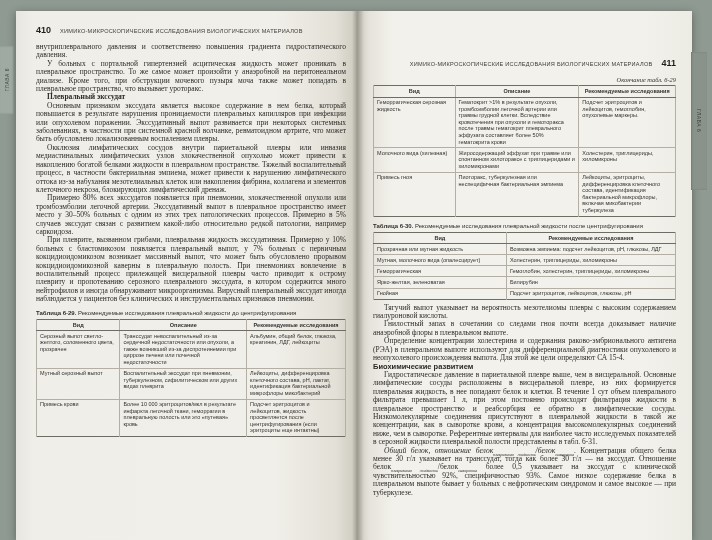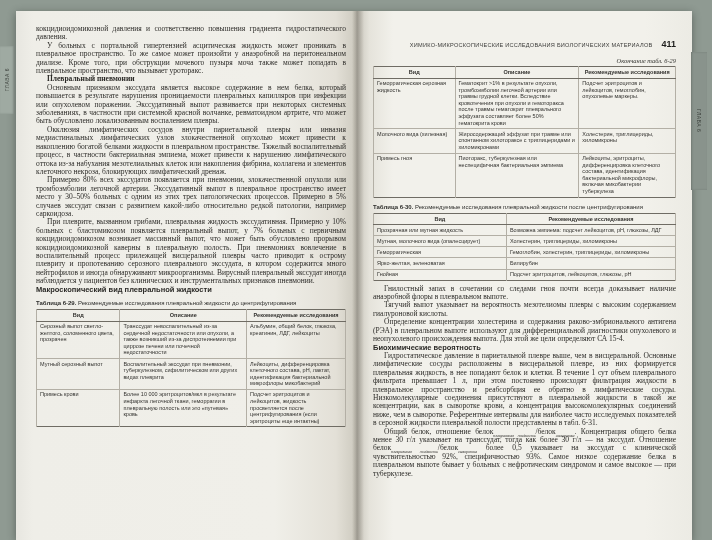--- a/index.html
+++ b/index.html
@@ -11,35 +11,35 @@
           box-shadow:0 2px 8px rgba(30,35,30,.45);}
   .page{position:relative;height:100%;}
   .page-left{width:340px;
     background:linear-gradient(to right,#e7e6e0 0,#efeee8 5%,#f0efe9 76%,#e3e0d7 94%,#cdcabf 100%);}
   .page-right{width:336px;
     background:linear-gradient(to right,#c6c3b9 0,#e5e3db 4%,#f2f1eb 11%,#f2f1eb 86%,#ecebe4 100%);}
   .gutter{position:absolute;left:336px;top:0;width:12px;height:100%;
     background:linear-gradient(to right,rgba(60,55,45,0) 0,rgba(60,55,45,.30) 45%,rgba(60,55,45,.22) 60%,rgba(60,55,45,0) 100%);
     pointer-events:none;}
   .content-l{padding:14px 10px 0 20px;}
-  .content-r{padding:28px 16px 0 17px;}
+  .content-r{padding:28px 16px 0 17px;margin-top:19px;}
 
   .pg-header{display:flex;align-items:baseline;gap:9px;margin-bottom:8px;
     font-family:"Liberation Sans",sans-serif;}
   .pg-header.right{justify-content:flex-end;}
   .pg-num{font-weight:bold;font-size:9px;color:#1e1e1c;}
   .running{font-size:5.6px;letter-spacing:.25px;color:#3c3c3a;}
 
   .bodytext p{margin:0;text-align:justify;font-size:7.5px;line-height:8.4px;}
   .bodytext p.ind{text-indent:11px;}
   .runin-h{margin:0;font-weight:bold;font-size:7.5px;line-height:9px;text-indent:11px;}
   .sans-h{margin:4px 0 1px;font-family:"Liberation Sans",sans-serif;font-weight:bold;
           font-size:7px;line-height:9px;}
   sub.ss{font-size:4px;line-height:0;font-style:italic;}
-  .ital{}
+  .ital{font-style:italic;}
 
   .tbl-caption{margin:6px 0 2px;font-family:"Liberation Sans",sans-serif;font-size:6px;
                line-height:7px;color:#2e2e2c;}
   .tbl-caption b{font-weight:bold;}
   .cont-note{margin:0 0 2px;font-size:6.4px;font-style:italic;text-align:right;color:#33332f;}
 
   table{width:100%;border-collapse:collapse;table-layout:fixed;
         font-family:"Liberation Sans",sans-serif;font-size:5.5px;line-height:6.6px;color:#33322f;
         border-top:1px solid #6f6c64;border-bottom:1px solid #6f6c64;}
   th{font-weight:bold;text-align:center;vertical-align:middle;padding:2px 3px;
@@ -60,29 +60,32 @@
 </style>
 </head>
 <body>
 
 <div class="book">
 
   <div class="spread">
 
     <div class="page page-left">
       <div class="content-l">
+        <div class="pg-header">
+          <span class="pg-num">410</span>
+          <span class="running">ХИМИКО-МИКРОСКОПИЧЕСКИЕ ИССЛЕДОВАНИЯ БИОЛОГИЧЕСКИХ МАТЕРИАЛОВ</span>
+        </div>
         <div class="bodytext">
-          <p>кокцидиоидомикозной давления и соответственно повышения градиента гидростатического давления.</p>
+          <p>внутриплеврального давления и соответственно повышения градиента гидростатического давления.</p>
           <p class="ind">У больных с портальной гипертензией асцитическая жидкость может проникать в плевральное пространство. То же самое может произойти у анаэробной на перитонеальном диализе. Кроме того, при обструкции мочевого пузыря моча также может попадать в плевральное пространство, что вызывает уроторакс.</p>
-          <p class="runin-h">Плевральный пневмонии</p>
+          <p class="runin-h">Плевральный экссудат</p>
           <p class="ind">Основным признаком экссудата является высокое содержание в нем белка, который повышается в результате нарушения проницаемости плевральных капилляров при инфекции или опухолевом поражении. Экссудативный выпот развивается при некоторых системных заболеваниях, в частности при системной красной волчанке, ревматоидном артрите, что может быть обусловлено локализованным воспалением плевры.</p>
           <p class="ind">Окклюзия лимфатических сосудов внутри париетальной плевры или инвазия медиастинальных лимфатических узлов злокачественной опухолью может привести к накоплению богатой белками жидкости в плевральном пространстве. Тяжелый воспалительный процесс, в частности бактериальная эмпиема, может привести к нарушению лимфатического оттока из-за набухания мезотелиальных клеток или накопления фибрина, коллагена и элементов клеточного некроза, блокирующих лимфатический дренаж.</p>
           <p class="ind">Примерно 80% всех экссудатов появляется при пневмонии, злокачественной опухоли или тромбоэмболии легочной артерии. Экссудативный выпот в плевральное пространство имеет место у 30–50% больных с одним из этих трех патологических процессов. Примерно в 5% случаев экссудат связан с развитием какой-либо относительно редкой патологии, например саркоидоза.</p>
           <p class="ind">При плеврите, вызванном грибами, плевральная жидкость экссудативная. Примерно у 10% больных с бластомикозом появляется плевральный выпот, у 7% больных с первичным кокцидиоидомикозом возникает массивный выпот, что может быть обусловлено прорывом кокцидиоидомикозной каверны в плевральную полость. При пневмониях вовлечение в воспалительный процесс прилежащей висцеральной плевры часто приводит к острому плевриту и пропотеванию серозного плеврального экссудата, в котором содержится много нейтрофилов и иногда обнаруживают микроорганизмы. Вирусный плевральный экссудат иногда наблюдается у пациентов без клинических и инструментальных признаков пневмонии.</p>
-          <p class="sans-h">Макроскопический вид плевральной жидкости</p>
         </div>
 
         <p class="tbl-caption"><b>Таблица 6-29.</b><span> Рекомендуемые исследования плевральной жидкости до центрифугирования</span></p>
 
         <table>
           <colgroup>
               <col style="width:27%">
               <col style="width:41%">
               <col style="width:32%">
             </colgroup>
@@ -186,24 +189,24 @@
               <td>Билирубин</td>
             </tr>
             <tr>
               <td>Гнойная</td>
               <td>Подсчет эритроцитов, лейкоцитов, глюкозы, pH</td>
             </tr>
           </tbody>
         </table>
 
         <div class="bodytext" style="margin-top:4px;">
+          <p class="ind">Тягучий выпот указывает на вероятность мезотелиомы плевры с высоким содержанием гиалуроновой кислоты.</p>
           <p class="ind">Гнилостный запах в сочетании со следами гноя почти всегда доказывает наличие анаэробной флоры в плевральном выпоте.</p>
-          <p class="ind">Тягучий выпот указывает на вероятность мезотелиомы плевры с высоким содержанием гиалуроновой кислоты.</p>
           <p class="ind">Определение концентрации холестерина и содержания раково-эмбрионального антигена (РЭА) в плевральном выпоте используют для дифференциальной диагностики опухолевого и неопухолевого происхождения выпота. Для этой же цели определяют СА 15-4.</p>
-          <p class="sans-h">Биохимические вероятность</p>
+          <p class="sans-h">Биохимические развитием</p>
           <p class="ind">Гидростатическое давление в париетальной плевре выше, чем в висцеральной. Основные лимфатические сосуды расположены в висцеральной плевре, из них формируется плевральная жидкость, в нее попадают белок и клетки. В течение 1 сут объем плеврального фильтрата превышает 1 л, при этом постоянно происходят фильтрация жидкости в плевральное пространство и реабсорбция ее обратно в лимфатические сосуды. Низкомолекулярные соединения присутствуют в плевральной жидкости в такой же концентрации, как в сыворотке крови, а концентрация высокомолекулярных соединений ниже, чем в сыворотке. Референтные интервалы для наиболее часто исследуемых показателей в серозной жидкости плевральной полости представлены в табл. 6-31.</p>
           <p class="ind"><span class="ital">Общий белок, отношение белок</span><sub class="ss">плевральная жидкость</sub><span class="ital">/белок</span><sub class="ss">сыворотка</sub><span>. Концентрация общего белка менее 30 г/л указывает на транссудат, тогда как более 30 г/л — на экссудат. Отношение белок</span><sub class="ss">плевральная жидкость</sub><span>/белок</span><sub class="ss">сыворотка</sub><span> более 0,5 указывает на экссудат с клинической чувствительностью 92%, специфичностью 93%. Самое низкое содержание белка в плевральном выпоте бывает у больных с нефротическим синдромом и самое высокое — при туберкулезе.</span></p>
         </div>
       </div>
     </div>
 
     <div class="gutter"></div>
   </div>
 
   <div class="tab tab-left">

